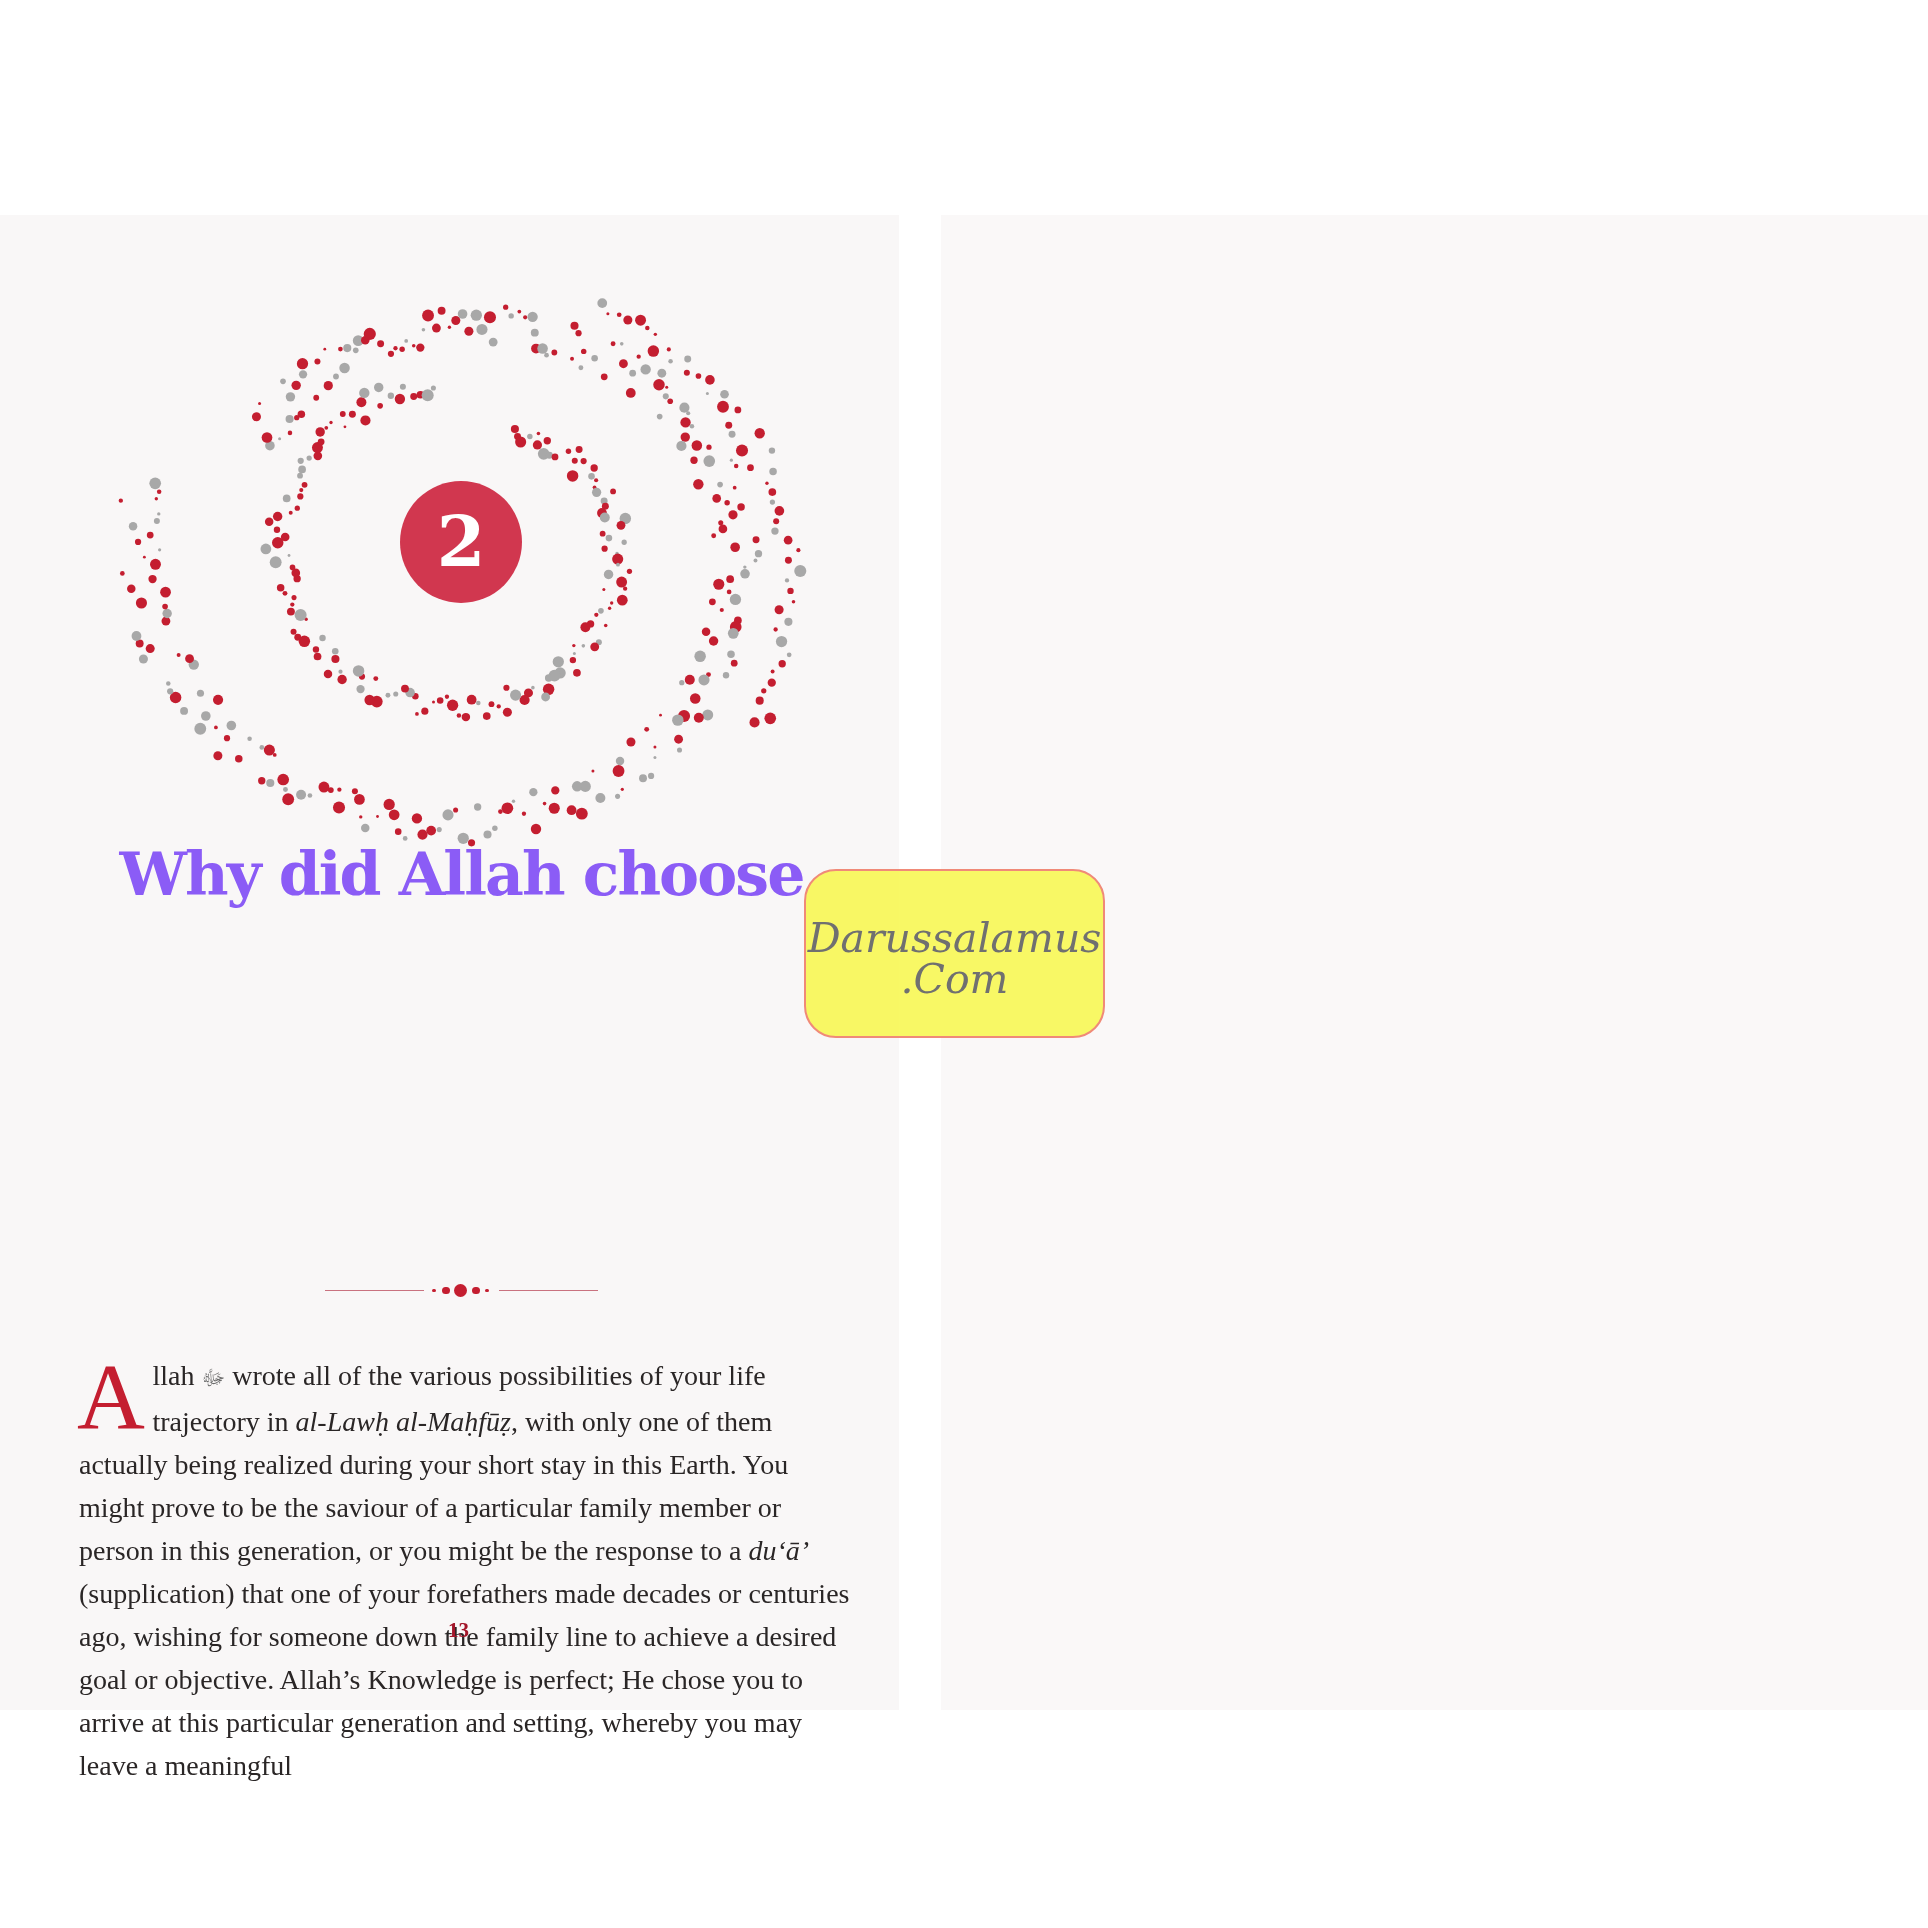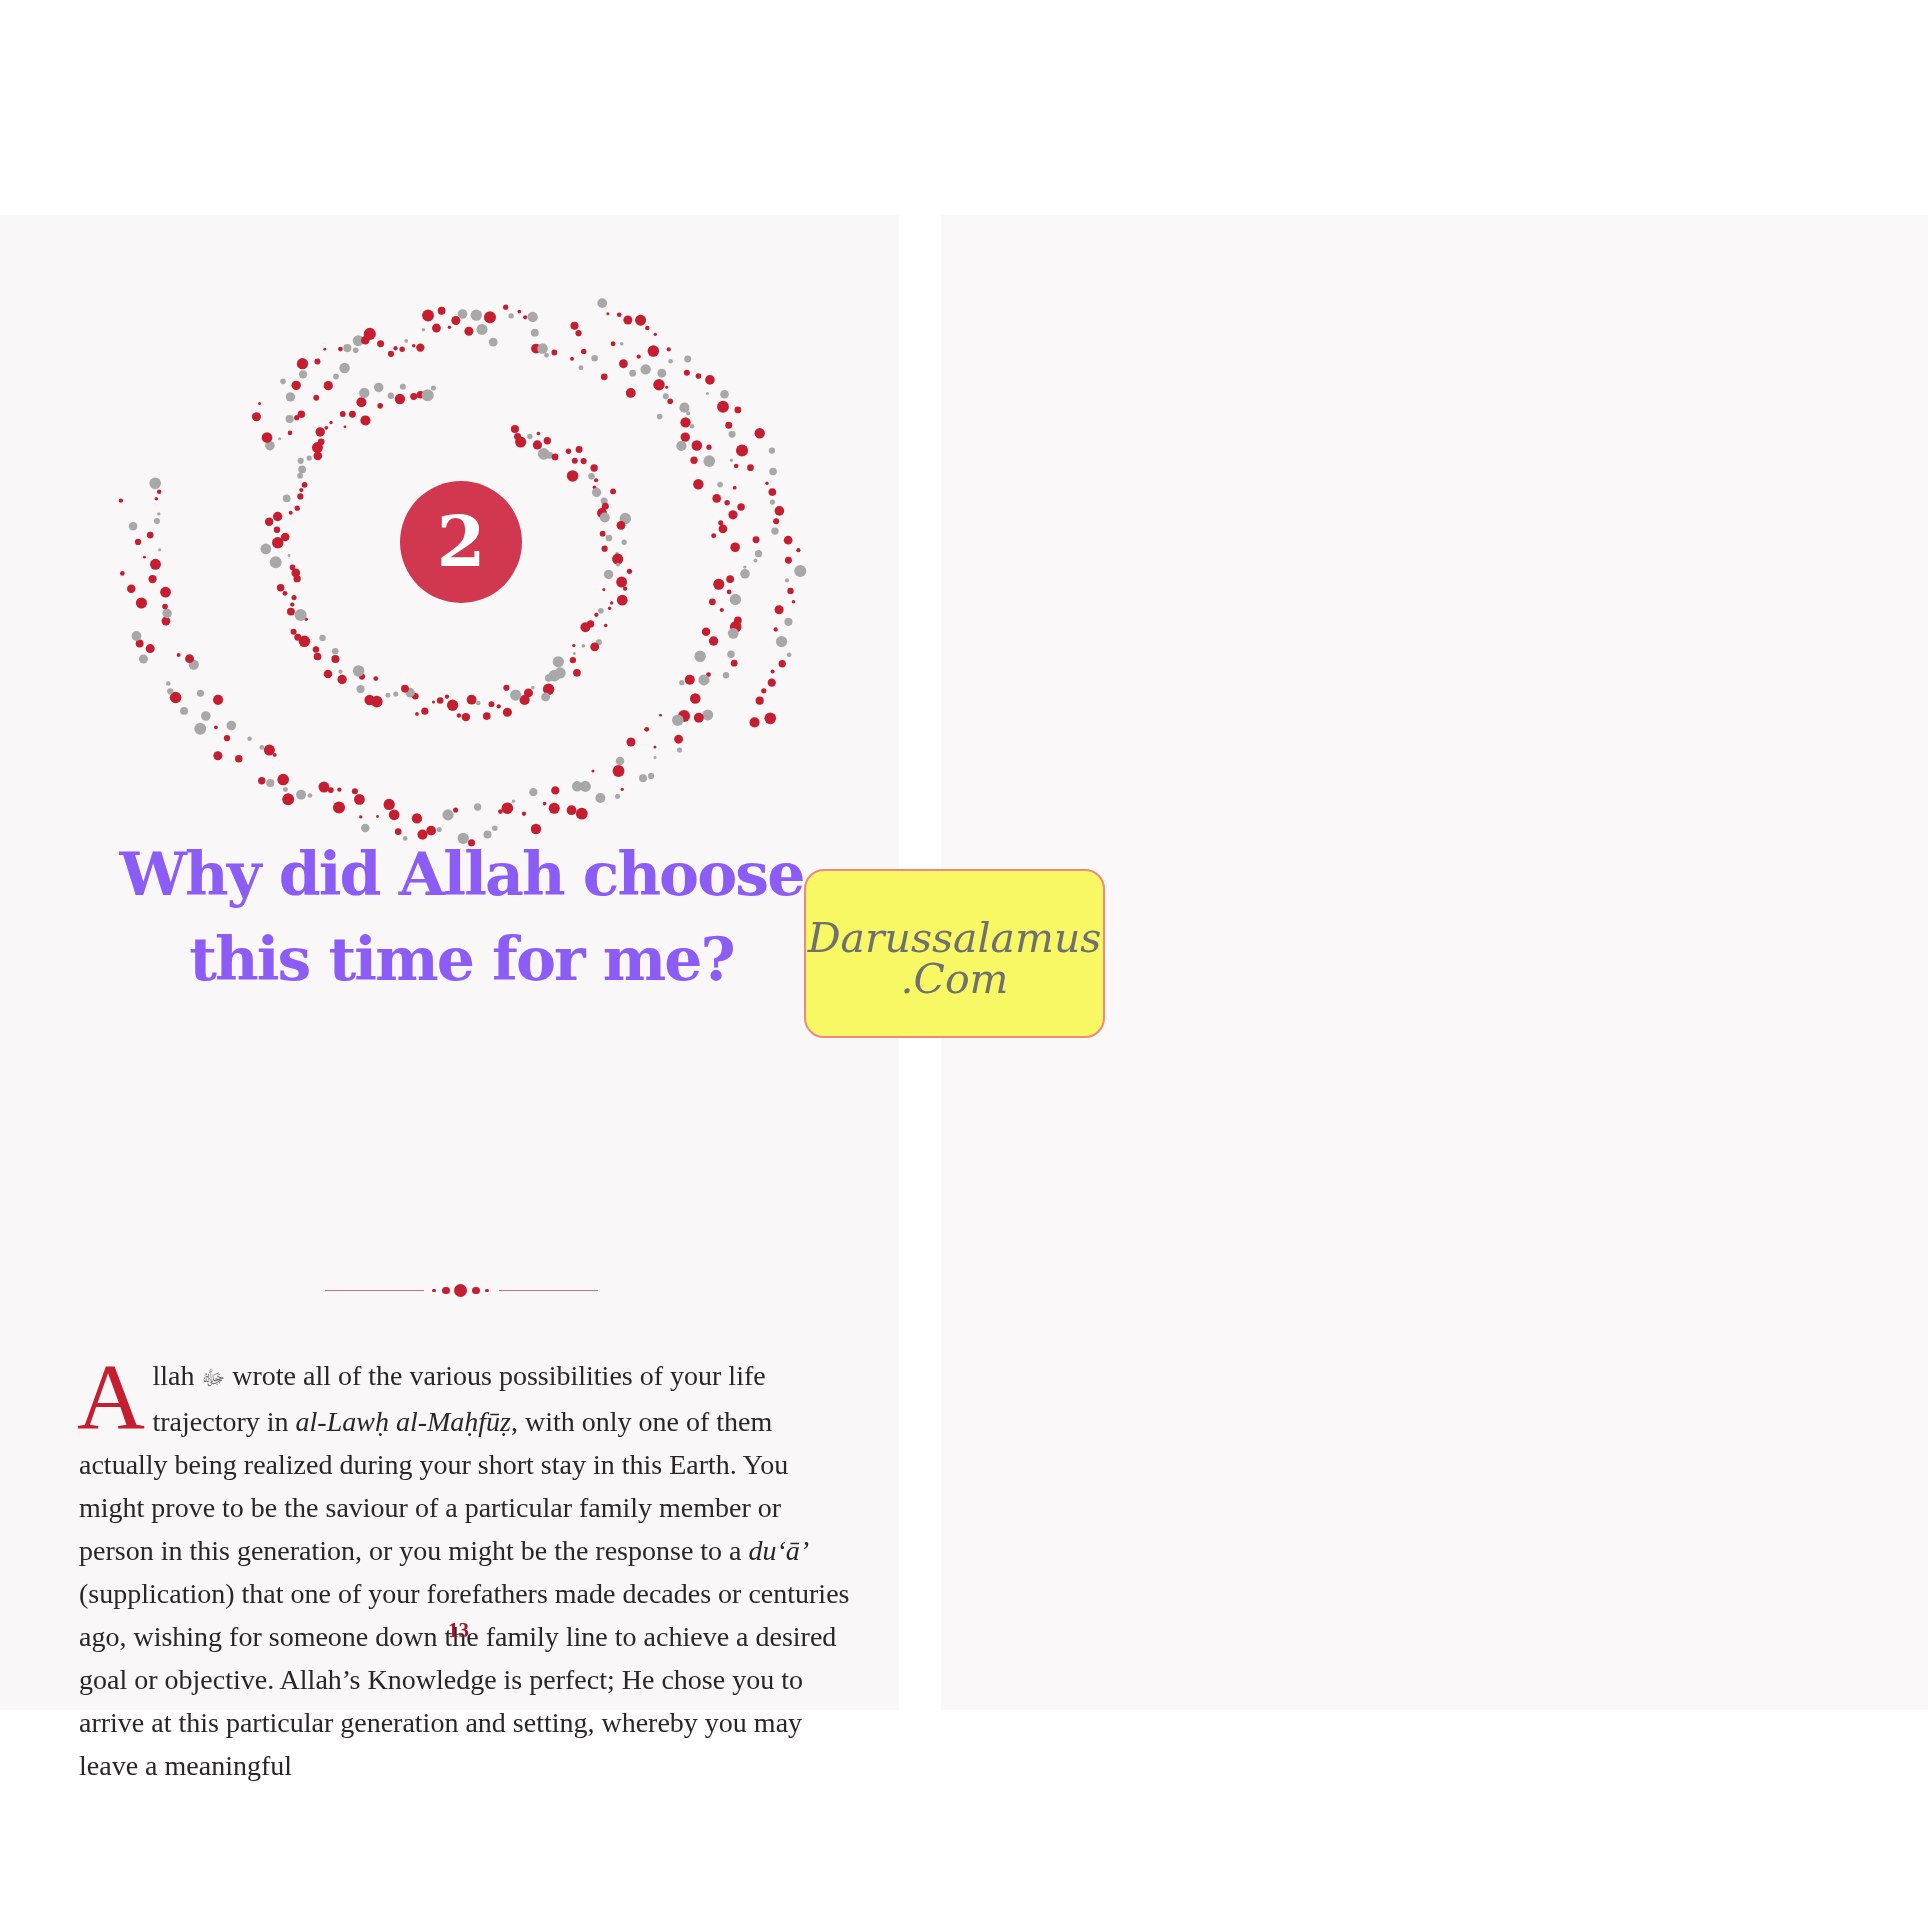--- a/index.html
+++ b/index.html
@@ -47,21 +47,21 @@
   .dropcap {
     float:left; font-size:94px; line-height:73px; color:#c41e30;
     margin:5.6px 7.5px 0 -1.9px; font-family:"Liberation Serif", serif;
   }
   .page-num {
     position:absolute; font-size:21px; font-weight:bold; color:#a3162a;
   }
   .honorific { font-size:21px; color:#6a6a6a; }
   .watermark {
     position:absolute; left:804px; top:869px; width:301px; height:169px;
-    background:rgba(247,247,80,0.88); border:2.8px solid #f08a78; border-radius:20px;
+    background:rgba(247,247,80,0.88); border:2.8px solid #f08a78; border-radius:32px;
     box-sizing:border-box; text-align:center; color:#707070;
     font-family:"DejaVu Serif", serif; font-style:italic; font-size:41px; line-height:41px;
     padding-top:47px;
   }
   .watermark span { display:block; }
 </style>
 </head>
 <body>
 
 <div class="spread">
@@ -498,21 +498,20 @@
         <circle cx="807.1" cy="516.0" r="4.3" fill="#c41e30"></circle>
         <circle cx="818.3" cy="534.8" r="6.2" fill="#c41e30"></circle>
         <circle cx="801.6" cy="539.1" r="5.4" fill="#c41e30"></circle>
       </svg>
     <div class="chapter-badge">
         <span>2</span>
       </div>
 
     <div class="chapter-title">
       <div>Why did Allah choose</div>
-      <div>this time for me?</div>
     </div>
 
     <div class="divider">
       <div class="line l1"></div>
       <div class="dot" style="left:107px;top:5.6px;width:3.8px;height:3.8px;"></div>
       <div class="dot" style="left:117px;top:3.8px;width:7.5px;height:7.5px;"></div>
       <div class="dot" style="left:129px;top:0.9px;width:13px;height:13px;"></div>
       <div class="dot" style="left:147px;top:3.8px;width:7.5px;height:7.5px;"></div>
       <div class="dot" style="left:160px;top:5.6px;width:3.8px;height:3.8px;"></div>
       <div class="line l2"></div>

